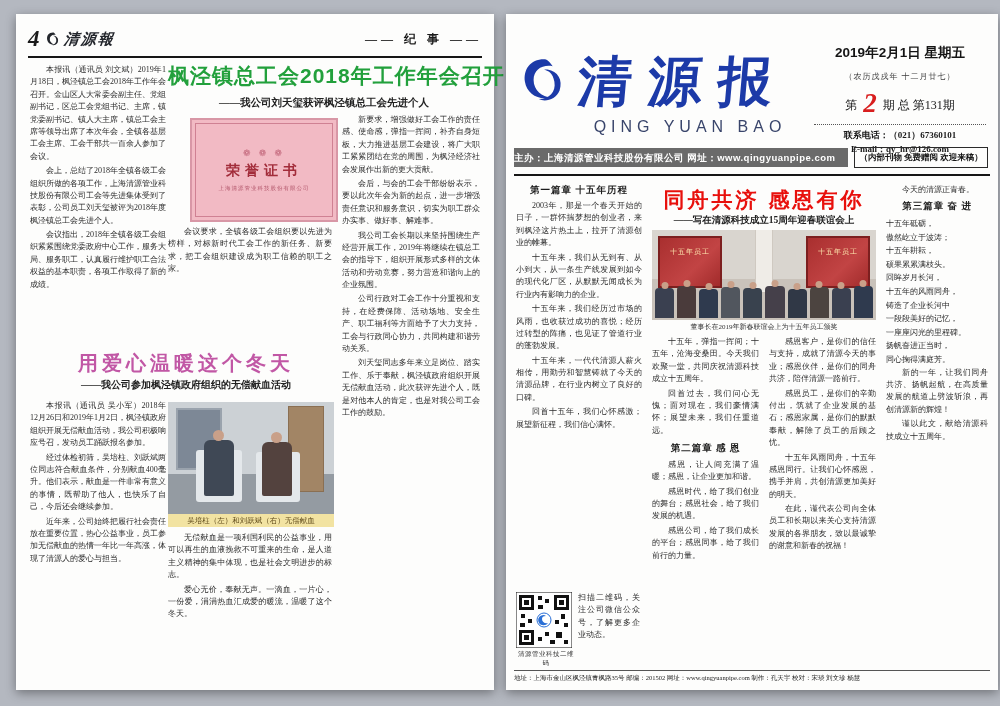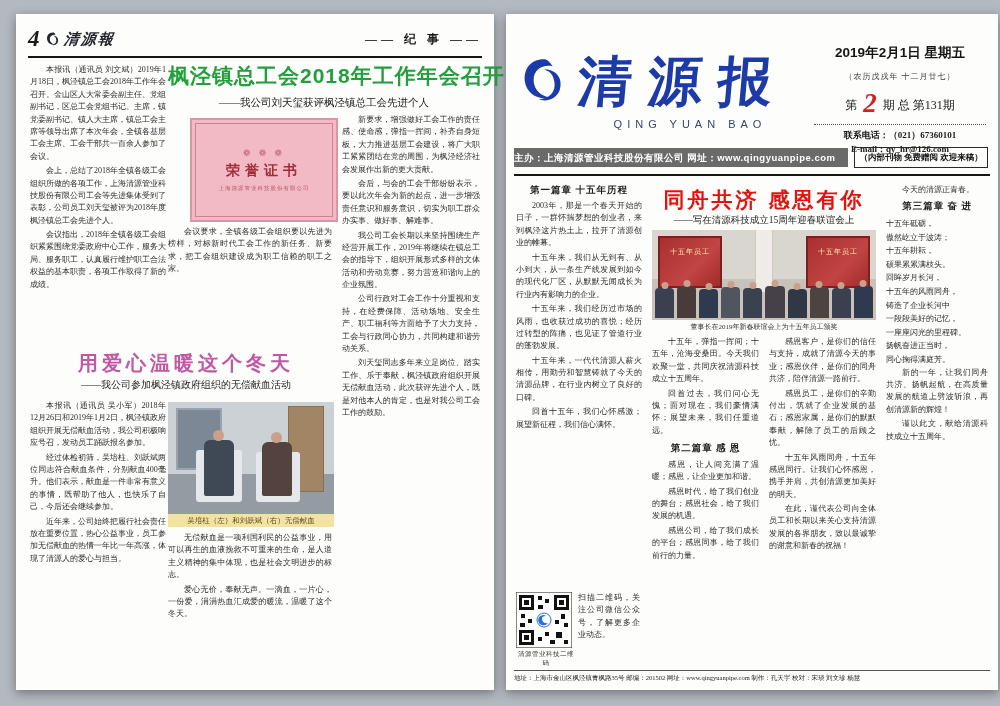--- a/index.html
+++ b/index.html
@@ -22,21 +22,21 @@
   .body-text{font-size:8px;line-height:1.55;text-align:justify;color:#2b2b2b;overflow:hidden;}
   .body-text p{margin:0 0 2px;text-indent:2em;}
   .rule{background:#161616;}
   
   .lp-header{left:12px;top:10px;width:454px;height:30px;display:flex;align-items:center;}
   .lp-pageno{font-size:23px;font-weight:bold;font-style:italic;color:#1b1b1b;margin-right:5px;}
   .lp-masthead-small{font-size:15px;font-weight:bold;font-style:italic;color:#23262c;letter-spacing:2px;transform:skewX(-6deg);margin-left:3px;}
   .lp-section{margin-left:auto;font-size:12px;font-weight:bold;color:#1b1b1b;letter-spacing:4px;}
   .headline-green{font-family:"Liberation Sans",sans-serif;font-size:21px;font-weight:bold;color:#22a03c;text-align:center;letter-spacing:1px;white-space:nowrap;}
   .headline-magenta{font-family:"Liberation Sans",sans-serif;font-size:20px;font-weight:bold;color:#c157a5;text-align:center;letter-spacing:4px;white-space:nowrap;}
-  .subhead{font-size:10.5px;font-weight:normal;color:#222;text-align:center;white-space:nowrap;}
+  .subhead{font-size:10.5px;font-weight:bold;color:#222;text-align:center;white-space:nowrap;}
   .certificate{
     background:#f2bac4;
     border:2px solid #d897a6;
     box-shadow:inset 0 0 0 3px #f2bac4, inset 0 0 0 4px #cf8193;
     display:flex;flex-direction:column;align-items:center;justify-content:center;
   }
   .cert-title{font-size:14px;font-weight:bold;color:#a22c3a;letter-spacing:5px;margin-top:4px;}
   .cert-sub{font-size:5.5px;color:#b2556a;margin-top:5px;letter-spacing:1px;}
   .cert-flourish{color:#c4697d;font-size:9px;letter-spacing:3px;}
   .photo-caption-yellow{
@@ -45,21 +45,21 @@
   }
   
   .photo-l{background:linear-gradient(#ccd1d5 0 64%, #949ba2 64% 100%);overflow:hidden;}
   .pl-window{position:absolute;left:8px;top:6px;width:42px;height:58px;background:#7d8896;border:2px solid #9aa3ad;}
   .pl-door{position:absolute;right:10px;top:4px;width:34px;height:84px;background:#a28565;border:1px solid #8a6f52;}
   .pl-chair{position:absolute;background:#e4e8eb;border-radius:3px;}
   .pl-figure{position:absolute;border-radius:6px 6px 2px 2px;}
   .pl-head{position:absolute;width:11px;height:11px;border-radius:50%;background:#c9a089;}
   
   .rp-title{font-size:54px;font-weight:bold;color:#1c3aa8;letter-spacing:16px;transform:skewX(-5deg);white-space:nowrap;}
-  .rp-pinyin{font-family:"Liberation Sans",sans-serif;font-size:11px;letter-spacing:5px;color:#39456b;text-align:center;}
+  .rp-pinyin{font-family:"Liberation Sans",sans-serif;font-size:16px;letter-spacing:5px;color:#39456b;text-align:center;}
   .rp-date{font-family:"Liberation Sans",sans-serif;font-size:13.5px;font-weight:bold;color:#141414;text-align:center;white-space:nowrap;}
   .rp-lunar{font-size:8px;color:#3c3c3c;text-align:center;letter-spacing:1px;}
   .rp-issue{font-size:12px;color:#141414;text-align:center;white-space:nowrap;}
   .rp-issue .big-no{font-size:27px;font-weight:bold;font-style:italic;color:#d81e1e;padding:0 3px;vertical-align:-3px;}
   .dotted{border-top:1.5px dotted #555;}
   .rp-contact{font-size:9px;color:#1a1a1a;text-align:center;white-space:nowrap;font-weight:bold;}
   .notice-box{border:1px solid #2a2a2a;font-size:8.5px;color:#161616;text-align:center;line-height:19px;white-space:nowrap;overflow:hidden;font-weight:bold;}
   .gray-bar{background:#6a6a6a;color:#fff;font-family:"Liberation Sans",sans-serif;font-size:9.5px;font-weight:bold;line-height:19px;padding-left:0;white-space:nowrap;overflow:hidden;letter-spacing:.5px;}
   .headline-red{font-family:"Liberation Sans",sans-serif;font-size:21px;font-weight:bold;color:#e8100c;letter-spacing:3px;text-align:center;white-space:nowrap;}
   .section-head{font-size:9.5px;font-weight:bold;color:#1d1d1d;text-align:center;margin:0 0 3px;letter-spacing:1px;}

